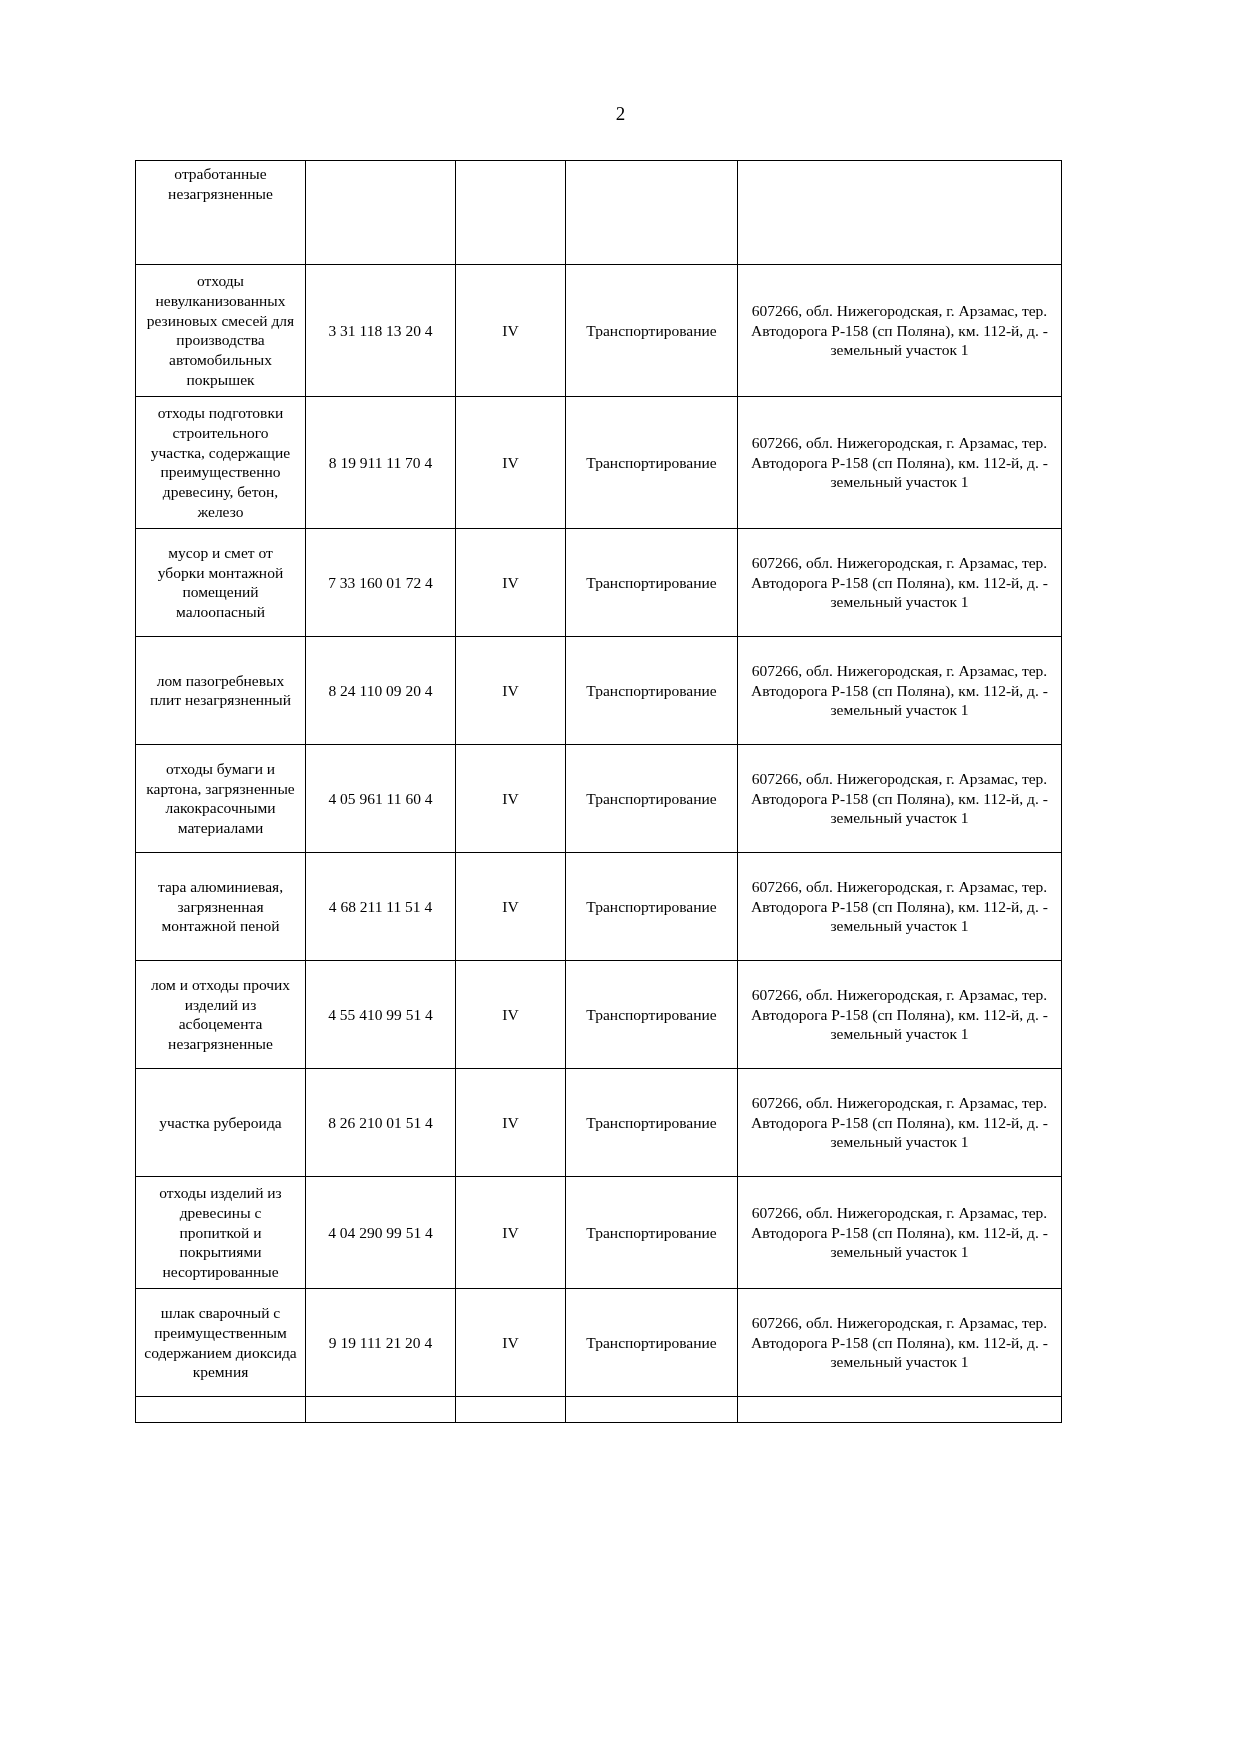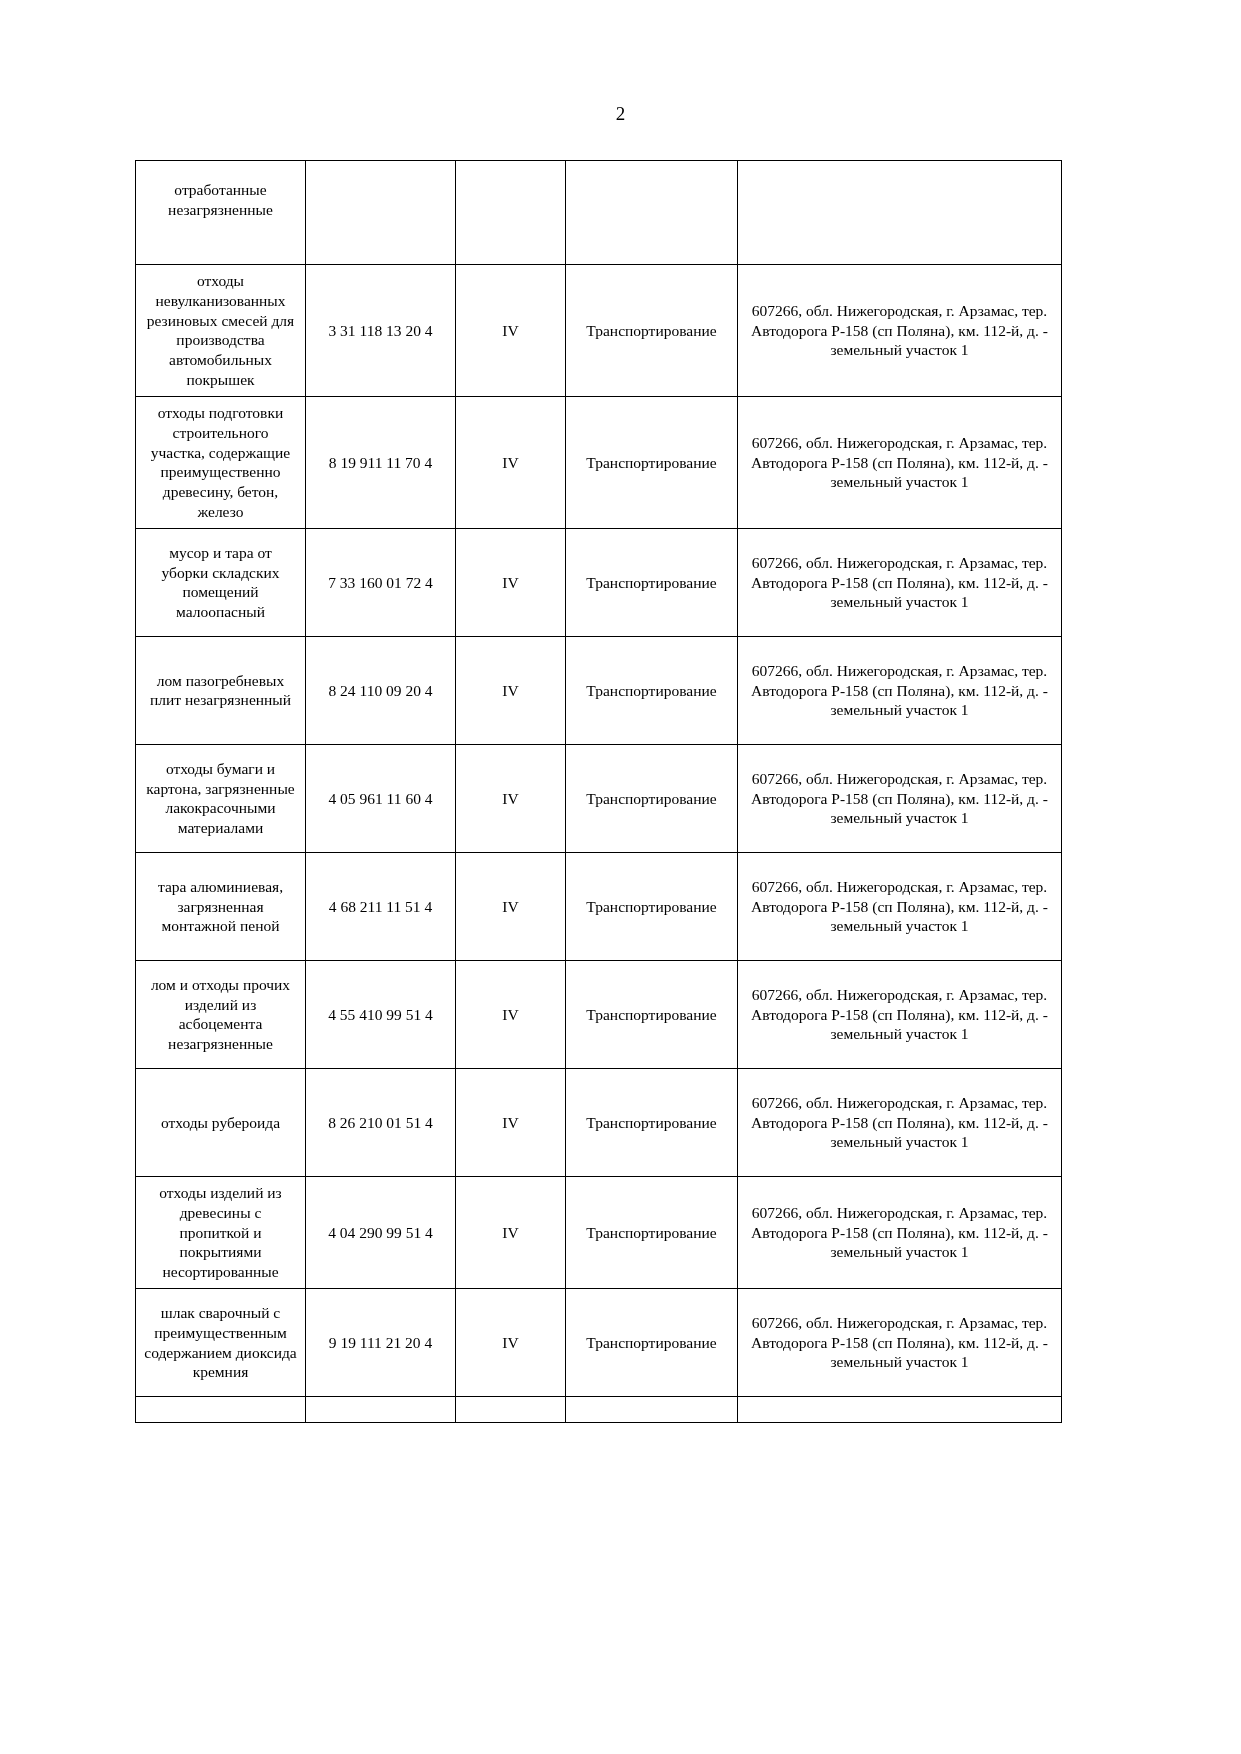--- a/index.html
+++ b/index.html
@@ -56,21 +56,21 @@
   col.c-code    { width: 150px; }
   col.c-class   { width: 110px; }
   col.c-activity{ width: 172px; }
   col.c-address { width: 324px; }
 
   tr.row-normal td { height: 108px; }
 
   tr.partial-top td {
     height: 104px;
     vertical-align: top;
-    padding-top: 19px;
+    padding-top: 3px;
   }
 
   tr.partial-bottom td {
     height: 26px;
   }
 </style>
 </head>
 <body>
 
 <div class="page">
@@ -102,21 +102,21 @@
             <td>607266, обл. Нижегородская, г. Арзамас, тер. Автодорога Р-158 (сп Поляна), км. 112-й, д. - земельный участок 1</td>
           </tr>
           <tr class="row-normal">
             <td>отходы подготовки строительного участка, содержащие преимущественно древесину, бетон, железо</td>
             <td>8 19 911 11 70 4</td>
             <td>IV</td>
             <td>Транспортирование</td>
             <td>607266, обл. Нижегородская, г. Арзамас, тер. Автодорога Р-158 (сп Поляна), км. 112-й, д. - земельный участок 1</td>
           </tr>
           <tr class="row-normal">
-            <td>мусор и тара от уборки складских помещений малоопасный</td>
+            <td>мусор и смет от уборки монтажной помещений малоопасный</td>
             <td>7 33 160 01 72 4</td>
             <td>IV</td>
             <td>Транспортирование</td>
             <td>607266, обл. Нижегородская, г. Арзамас, тер. Автодорога Р-158 (сп Поляна), км. 112-й, д. - земельный участок 1</td>
           </tr>
           <tr class="row-normal">
             <td>лом пазогребневых плит незагрязненный</td>
             <td>8 24 110 09 20 4</td>
             <td>IV</td>
             <td>Транспортирование</td>
@@ -137,21 +137,21 @@
             <td>607266, обл. Нижегородская, г. Арзамас, тер. Автодорога Р-158 (сп Поляна), км. 112-й, д. - земельный участок 1</td>
           </tr>
           <tr class="row-normal">
             <td>лом и отходы прочих изделий из асбоцемента незагрязненные</td>
             <td>4 55 410 99 51 4</td>
             <td>IV</td>
             <td>Транспортирование</td>
             <td>607266, обл. Нижегородская, г. Арзамас, тер. Автодорога Р-158 (сп Поляна), км. 112-й, д. - земельный участок 1</td>
           </tr>
           <tr class="row-normal">
-            <td>отходы рубероида</td>
+            <td>участка рубероида</td>
             <td>8 26 210 01 51 4</td>
             <td>IV</td>
             <td>Транспортирование</td>
             <td>607266, обл. Нижегородская, г. Арзамас, тер. Автодорога Р-158 (сп Поляна), км. 112-й, д. - земельный участок 1</td>
           </tr>
           <tr class="row-normal">
             <td>отходы изделий из древесины с пропиткой и покрытиями несортированные</td>
             <td>4 04 290 99 51 4</td>
             <td>IV</td>
             <td>Транспортирование</td>

